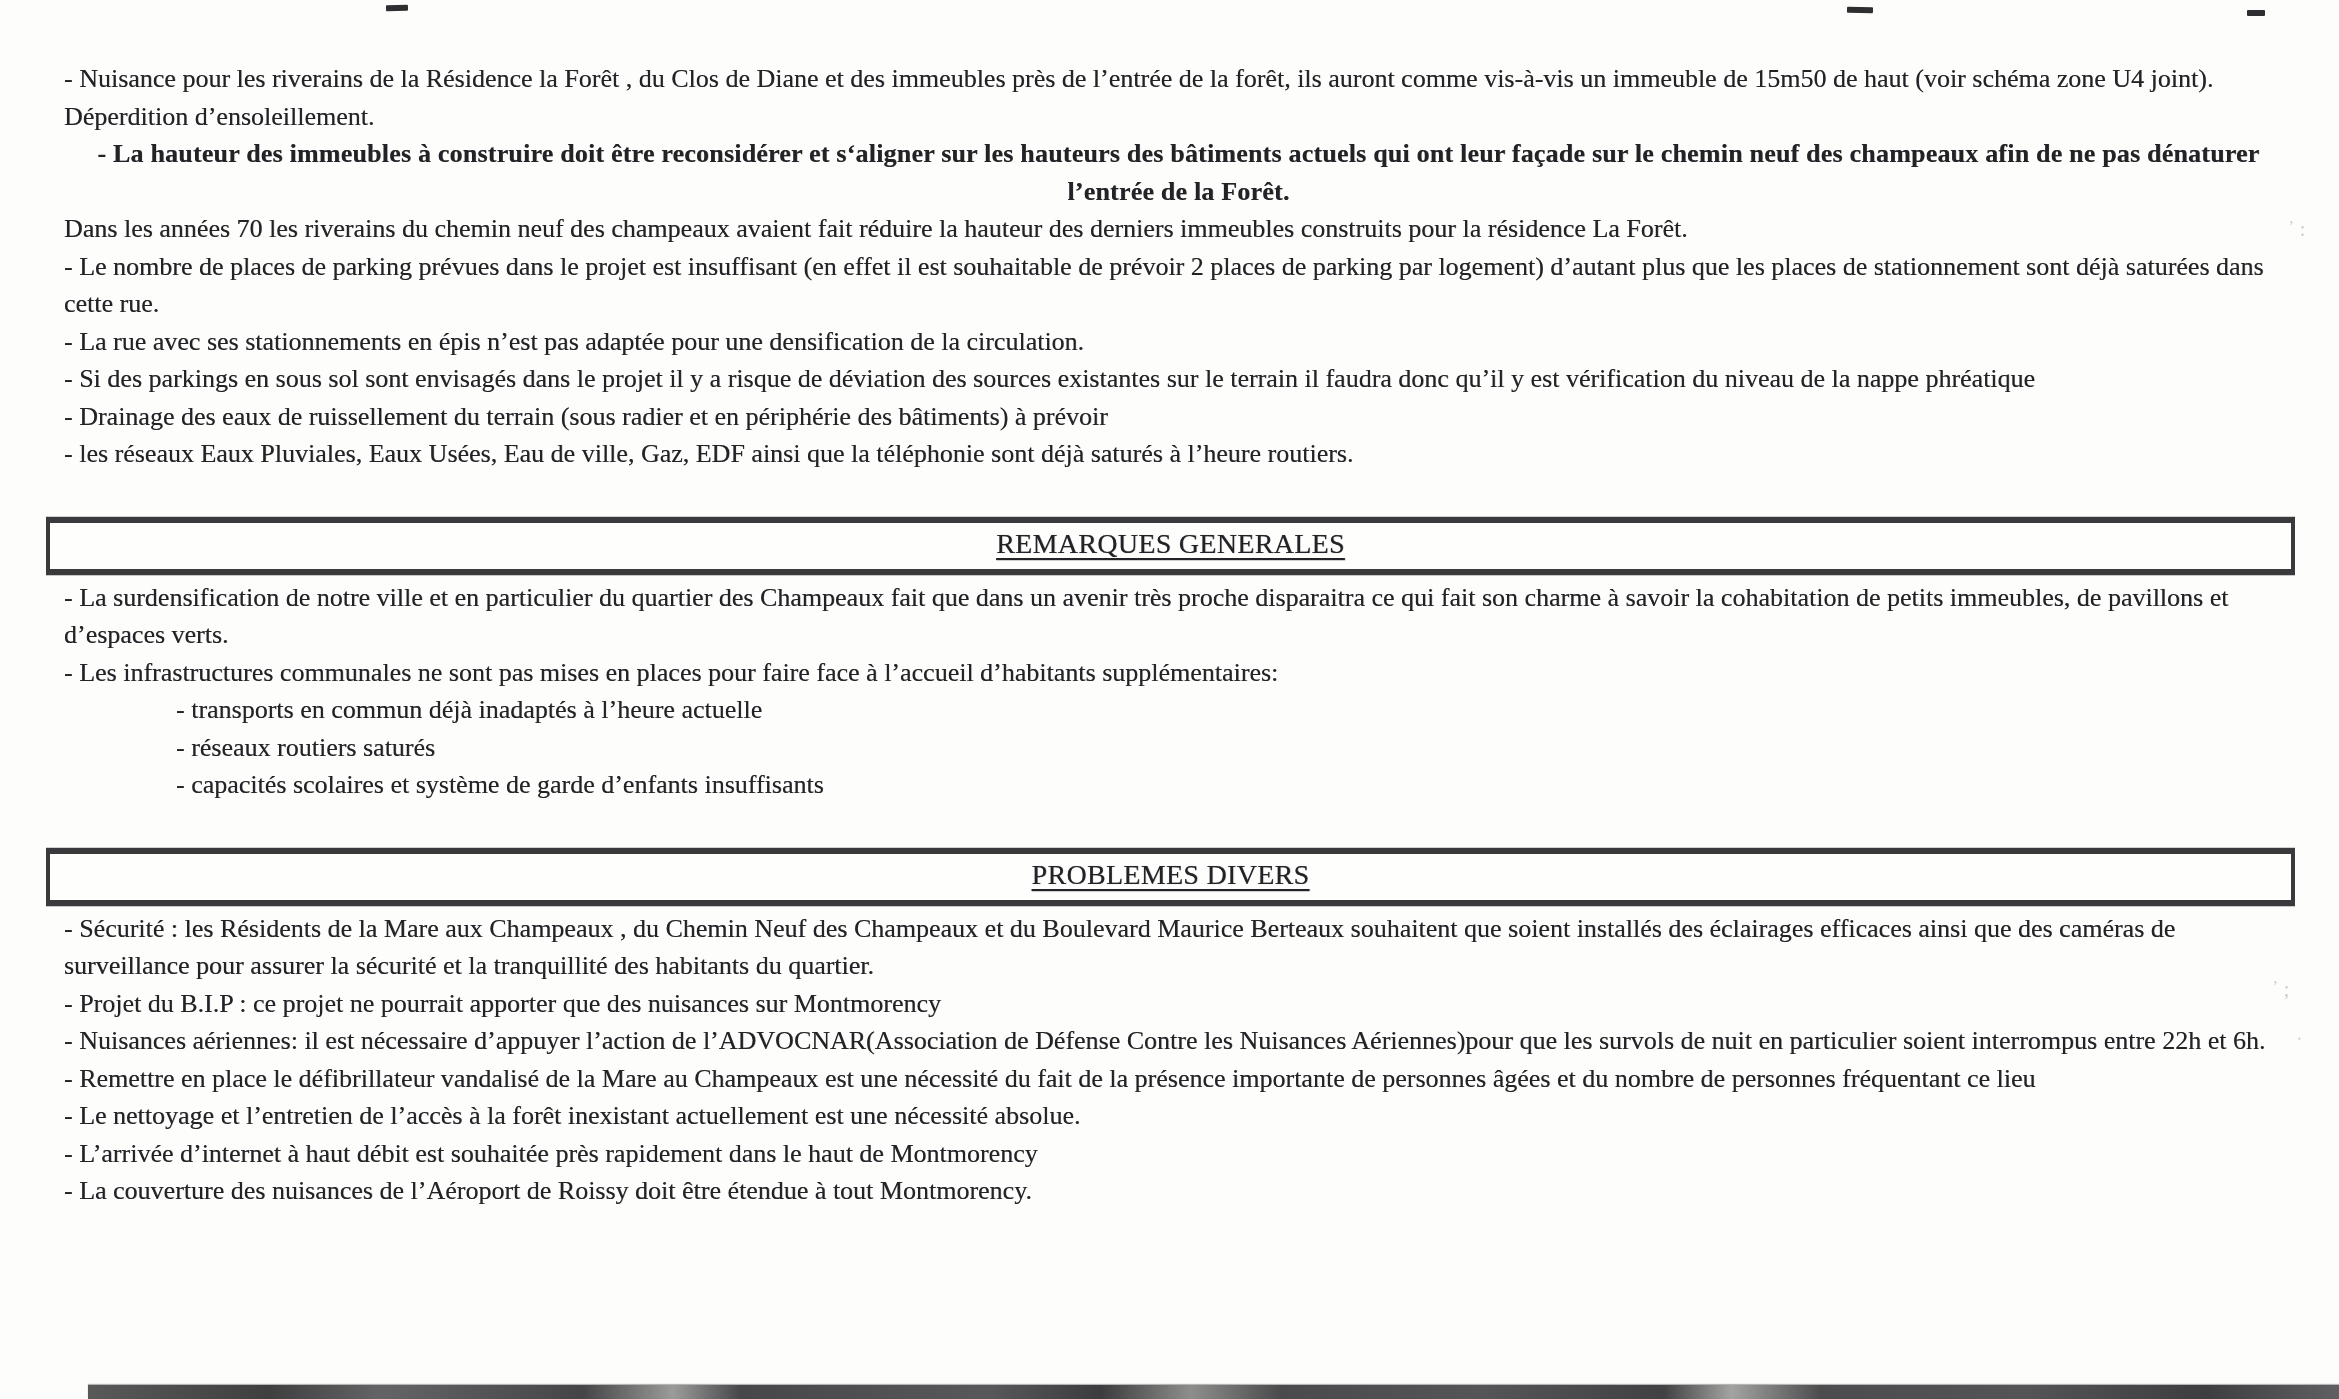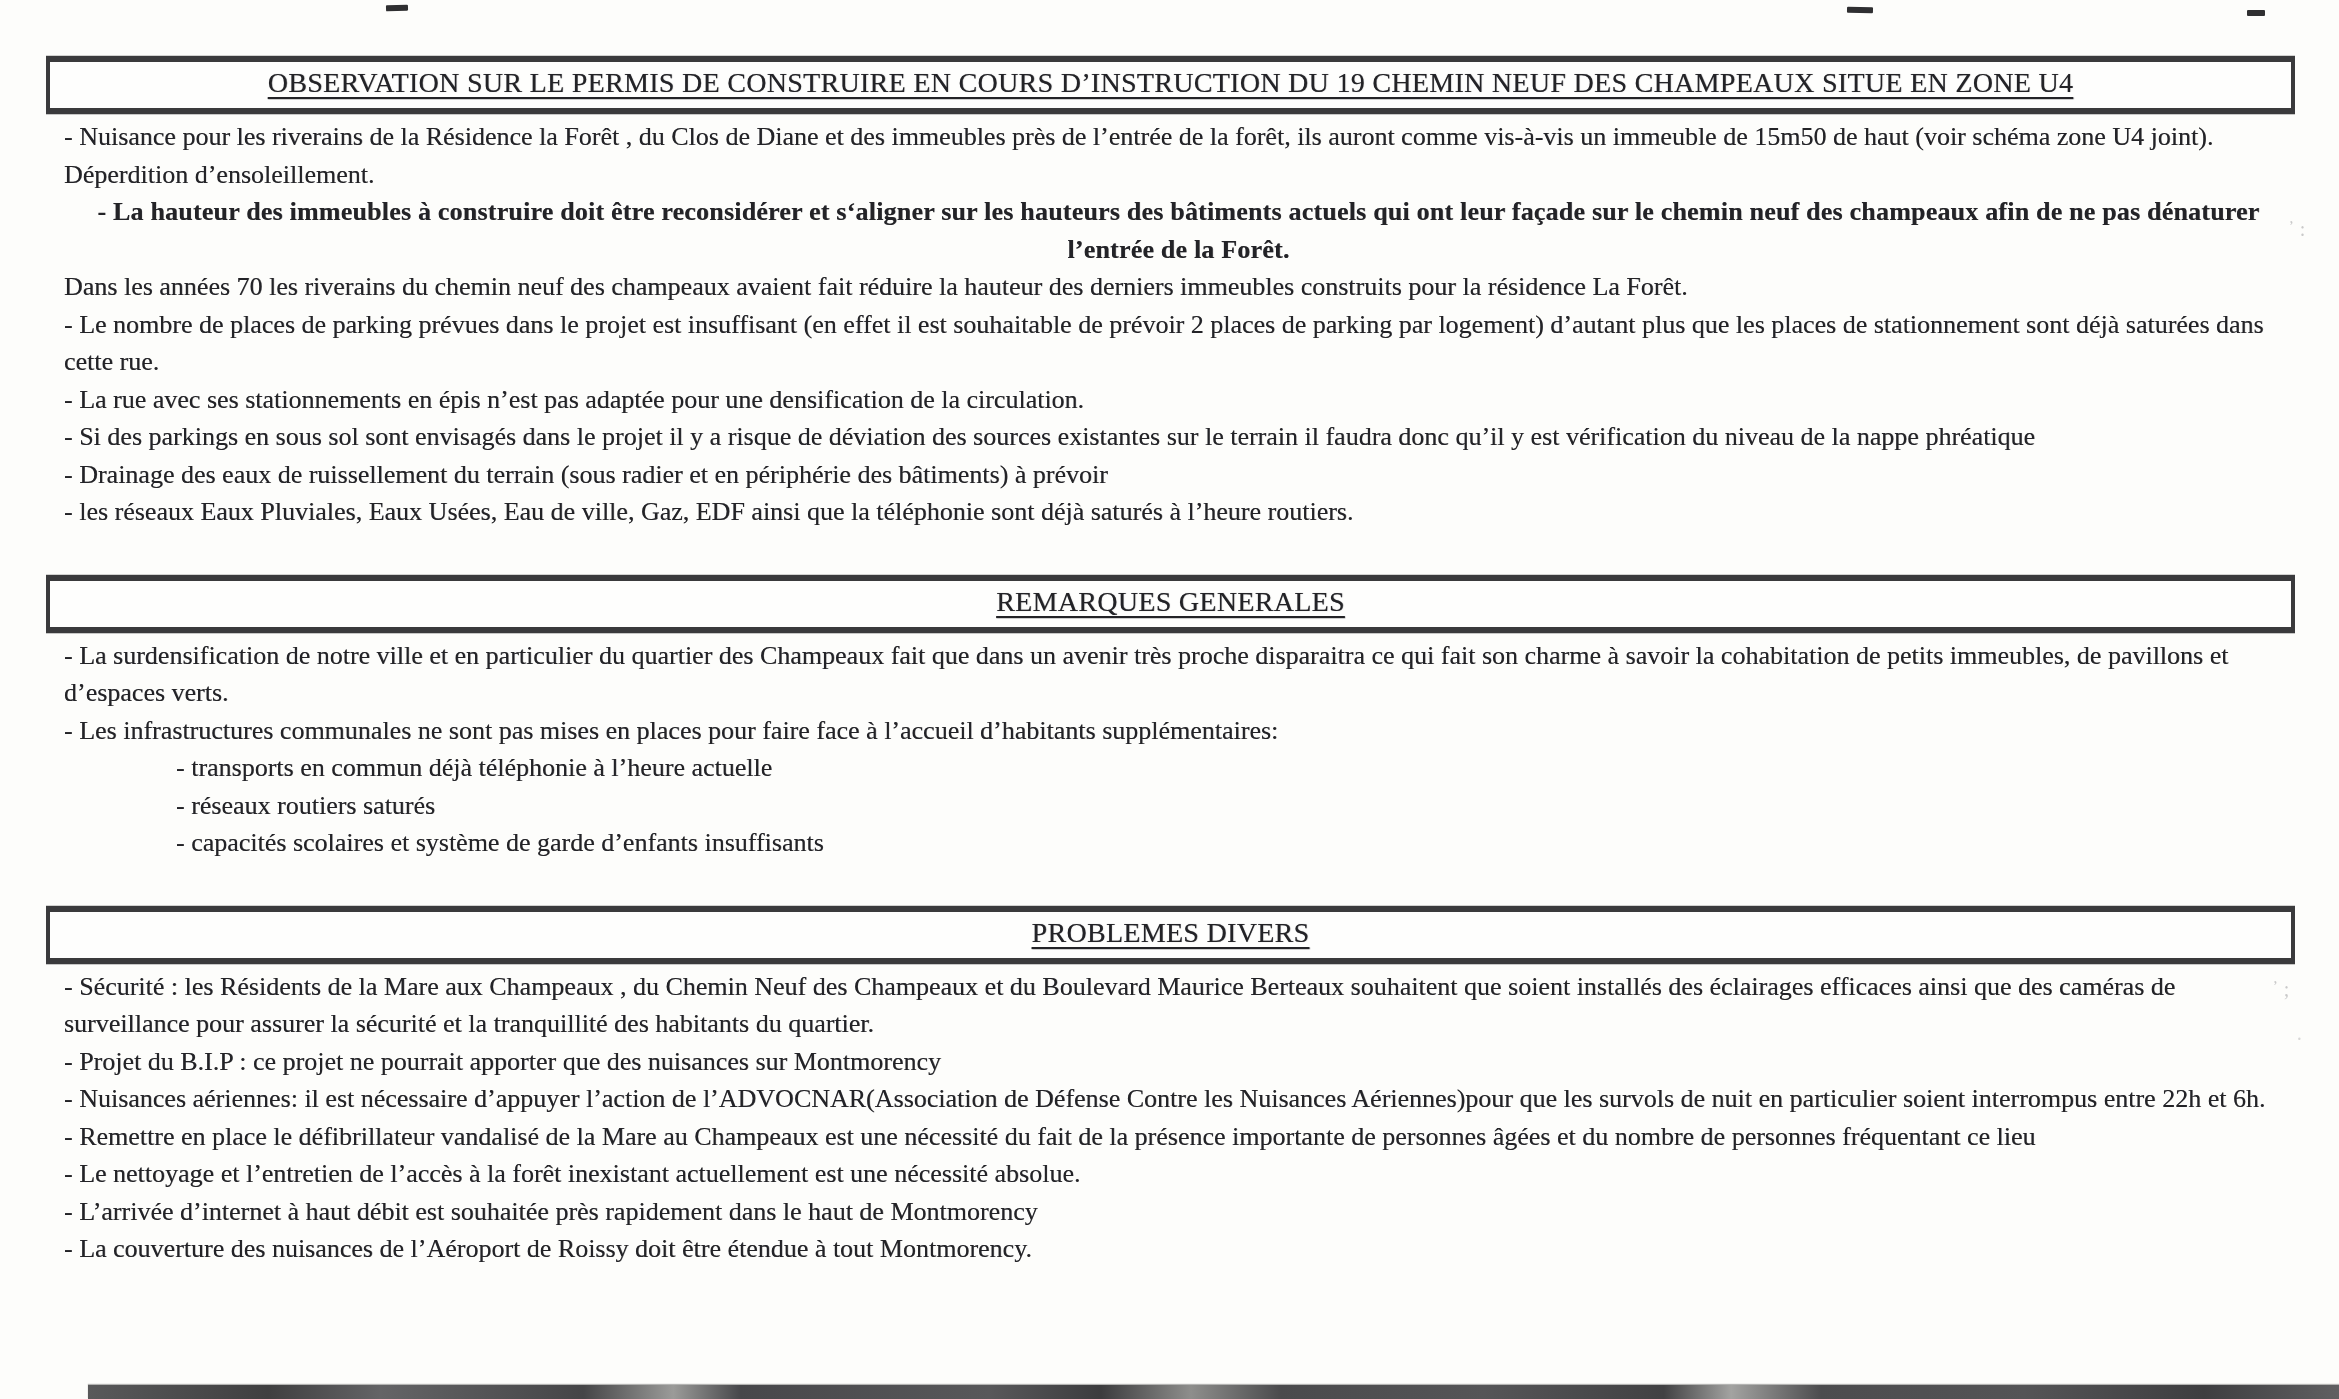--- a/index.html
+++ b/index.html
@@ -74,43 +74,40 @@
   <span class="mark m1"></span>
   <span class="mark m2"></span>
   <span class="mark m3"></span>
   <span class="speck s1">᾽ :</span>
   <span class="speck s2">᾿ ;</span>
   <span class="speck s3">·</span>
 
   <div class="content">
 
     <section>
-      <div class="title-box">
-        <span class="title">OBSERVATION SUR LE PERMIS DE CONSTRUIRE EN COURS D’INSTRUCTION DU 19 CHEMIN NEUF DES CHAMPEAUX SITUE EN ZONE U4</span>
-      </div>
       <div class="body">
         <p class="para">- Nuisance pour les riverains de la Résidence la Forêt , du Clos de Diane et des immeubles près de l’entrée de la forêt, ils auront comme vis-à-vis un immeuble de 15m50 de haut (voir schéma zone U4 joint). Déperdition d’ensoleillement.</p>
         <p class="para bold">- La hauteur des immeubles à construire doit être reconsidérer et s‘aligner sur les hauteurs des bâtiments actuels qui ont leur façade sur le chemin neuf des champeaux afin de ne pas dénaturer l’entrée de la Forêt.</p>
         <p class="para">Dans les années 70 les riverains du chemin neuf des champeaux avaient fait réduire la hauteur des derniers immeubles construits pour la résidence La Forêt.</p>
         <p class="para">- Le nombre de places de parking prévues dans le projet est insuffisant (en effet il est souhaitable de prévoir 2 places de parking par logement) d’autant plus que les places de stationnement sont déjà saturées dans cette rue.</p>
         <p class="para">- La rue avec ses stationnements en épis n’est pas adaptée pour une densification de la circulation.</p>
         <p class="para">- Si des parkings en sous sol sont envisagés dans le projet il y a risque  de déviation des sources existantes sur le terrain il faudra donc qu’il y est vérification du niveau de la nappe phréatique</p>
         <p class="para">- Drainage des eaux de ruissellement du terrain (sous radier et en périphérie des bâtiments) à prévoir</p>
         <p class="para">- les réseaux Eaux Pluviales, Eaux Usées, Eau de ville, Gaz, EDF ainsi que la téléphonie sont déjà saturés à l’heure routiers.</p>
       </div>
     </section>
 
     <section>
       <div class="title-box section-gap">
         <span class="title">REMARQUES GENERALES</span>
       </div>
       <div class="body">
         <p class="para">- La surdensification de notre ville et en particulier du quartier des Champeaux fait que dans un avenir très proche disparaitra ce qui fait son charme à savoir la cohabitation de petits immeubles, de pavillons et d’espaces verts.</p>
         <p class="para">- Les infrastructures communales ne sont pas mises en places pour faire face à l’accueil d’habitants supplémentaires:</p>
-        <p class="para sub">- transports en commun déjà téléphonie à l’heure actuelle</p>
+        <p class="para sub">- transports en commun déjà inadaptés à l’heure actuelle</p>
         <p class="para sub">- réseaux routiers saturés</p>
         <p class="para sub">- capacités scolaires et système de garde d’enfants insuffisants</p>
       </div>
     </section>
 
     <section>
       <div class="title-box section-gap">
         <span class="title">PROBLEMES DIVERS</span>
       </div>
       <div class="body">

